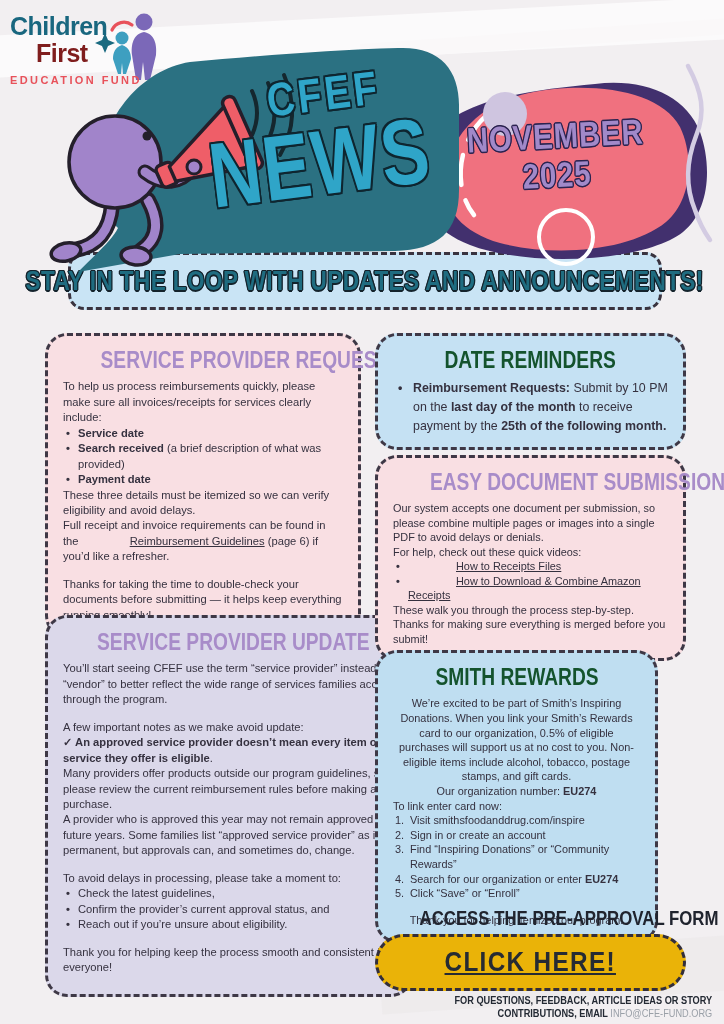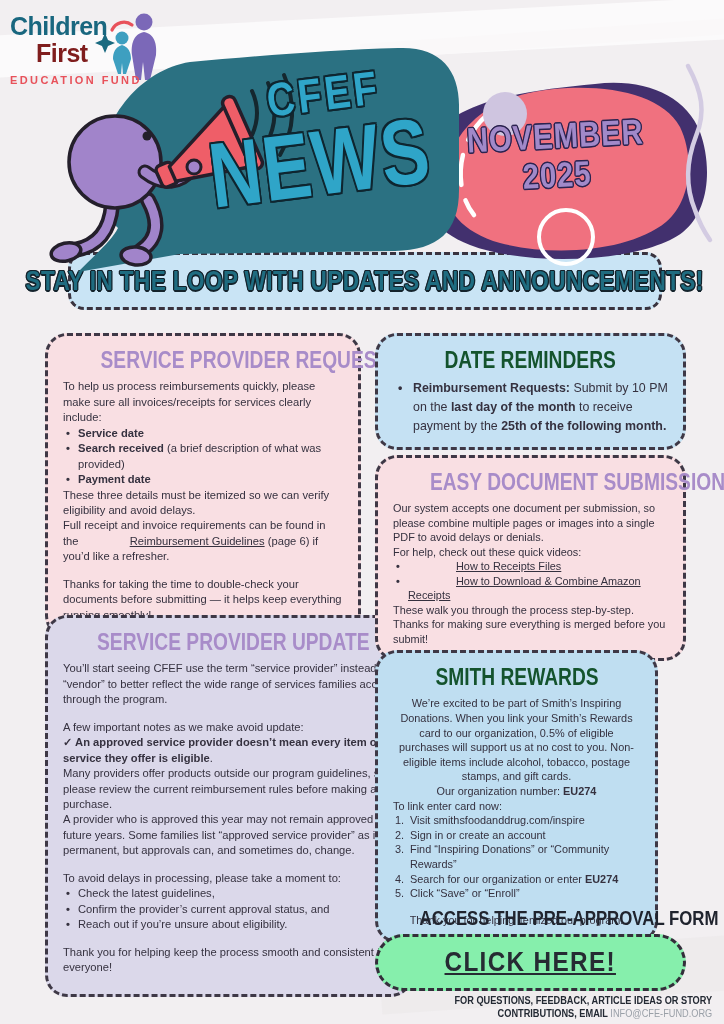--- a/index.html
+++ b/index.html
@@ -66,21 +66,21 @@
   .box-update{left:45px;top:607px;width:368px;background:#dbd8ea;min-height:382px;margin-top:8px;}
   .box-dates{left:375px;top:333px;width:311px;background:#c5e1f3;font-size:12.4px;line-height:1.5;}
   .box-dates ul li{padding-left:20px;}
   .box-dates ul li::before{left:5px;}
   .box-easy{left:375px;top:455px;width:311px;background:#f9dfe3;font-size:10.9px;line-height:1.33;}
   .box-smith{left:375px;top:650px;width:283px;background:#bfdef1;font-size:10.9px;line-height:1.34;}
 
   .access{position:absolute;left:375px;top:906px;width:311px;text-align:center;z-index:4;
           font-weight:bold;font-size:21px;color:#20242e;white-space:nowrap;}
   .access span{display:inline-block;transform:scaleX(.8);}
-  .click-btn{position:absolute;left:375px;top:934px;width:311px;height:57px;background:#86efac;
+  .click-btn{position:absolute;left:375px;top:934px;width:311px;height:57px;background:#eab308;
           border:3px dashed #332e3a;border-radius:29px;display:flex;align-items:center;justify-content:center;cursor:pointer;}
   .click-btn .txt{font-weight:bold;font-size:27px;color:#262b33;text-decoration:underline;
           display:inline-block;transform:scaleX(.9);letter-spacing:1.5px;}
 
   .footer{position:absolute;right:12px;top:995px;text-align:right;font-weight:bold;font-size:10px;
           line-height:1.25;color:#232933;z-index:4;}
   .footer .ln{display:block;transform:scaleX(.92);transform-origin:right;}
   .footer p{margin:0;display:inline;}
 </style>
 </head>

